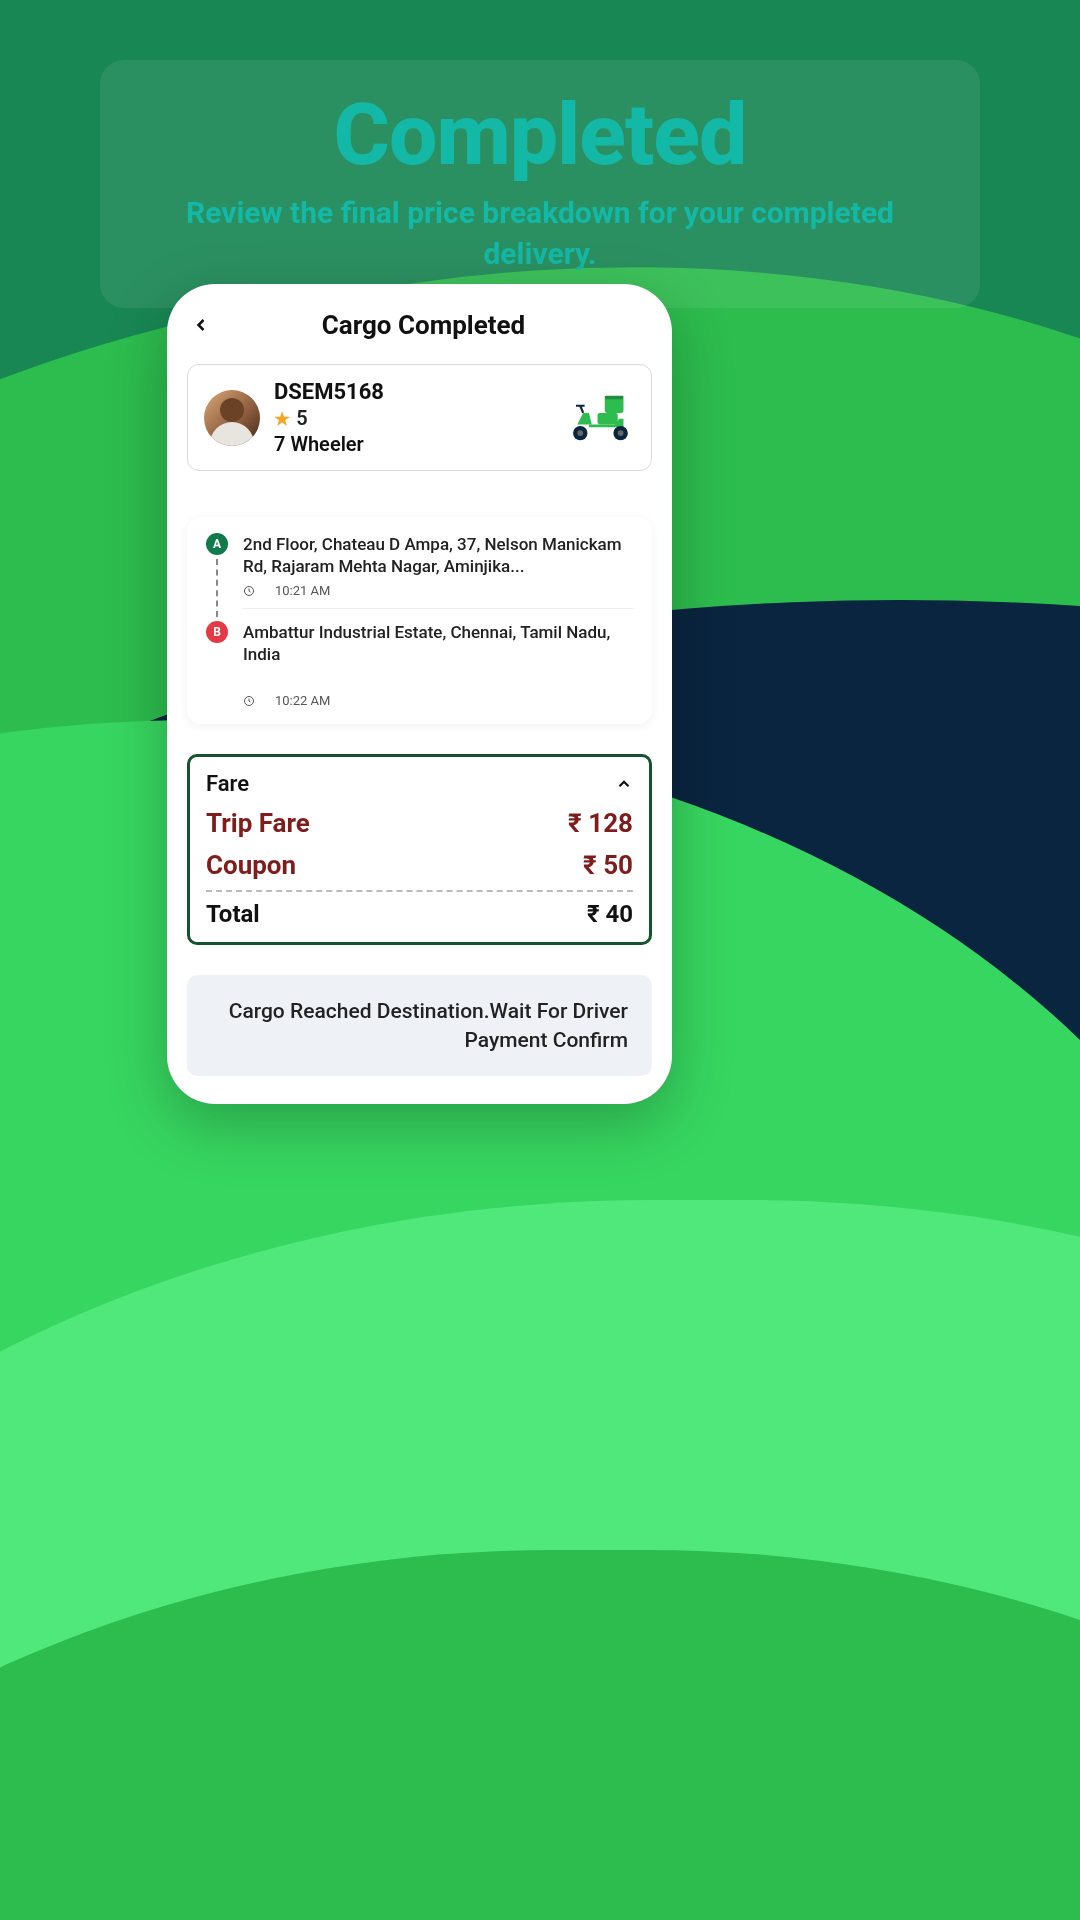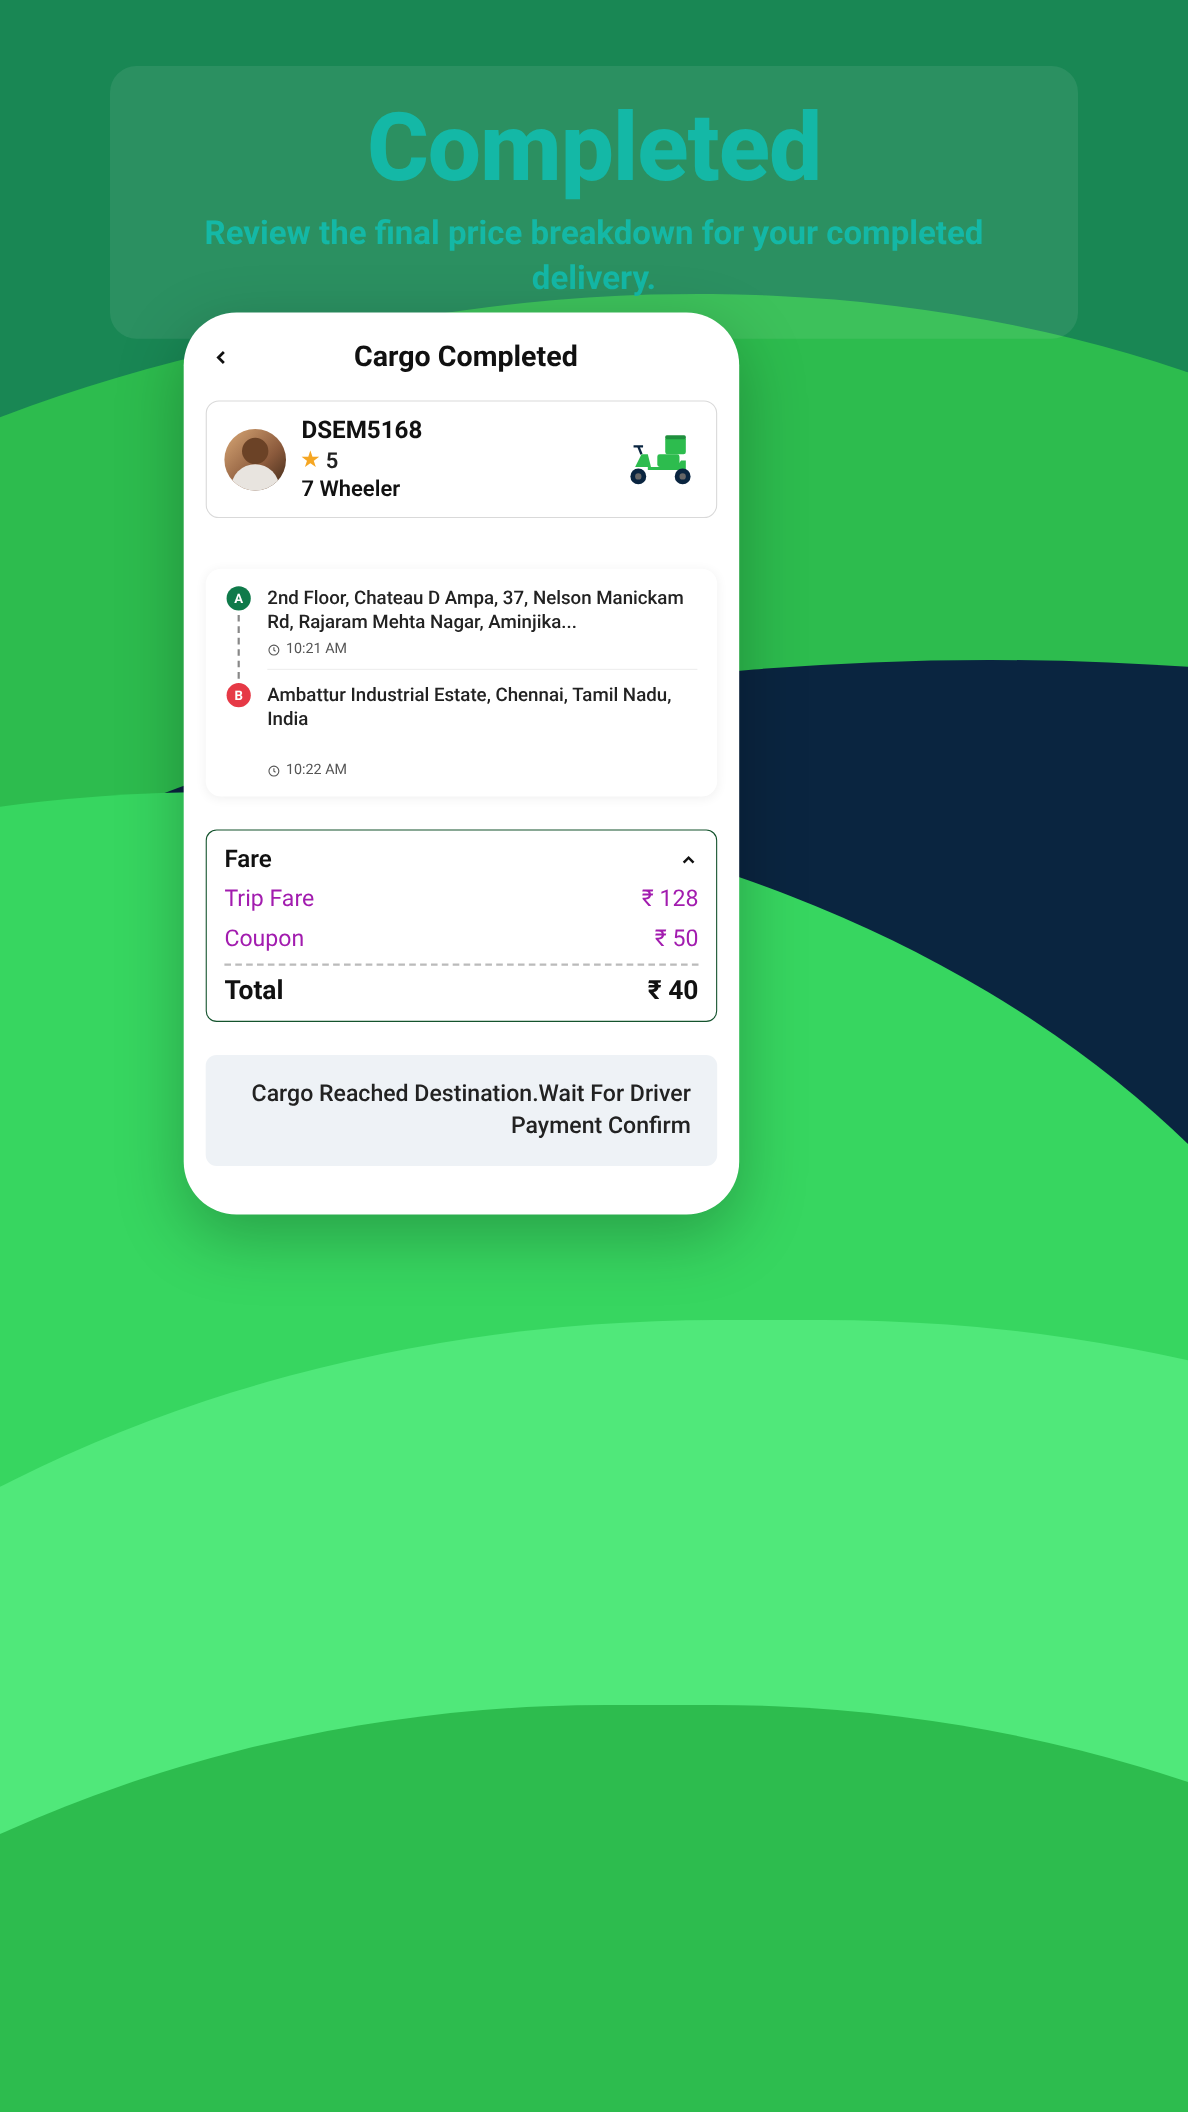--- a/index.html
+++ b/index.html
@@ -186,44 +186,45 @@
   margin: 4px 0;
 }
 .route-body { flex: 1; }
 .route-addr {
   font-size: 17px;
   font-weight: 500;
   color: #222;
   line-height: 1.3;
 }
 .route-time {
-  display: flex; align-items: center; gap: 5px;
+  display: flex; align-items: center; gap: 20px;
   font-size: 13px; color: #555;
   margin-top: 6px;
 }
 .clock-icon { width: 12px; height: 12px; }
 .route-divider { border: none; border-top: 1px solid #eee; margin: 10px 0 12px; }
 
 .fare-card {
-  border: 1px solid #14532d;
+  border: 3px solid #14532d;
   border-radius: 10px;
   margin: 30px 4px 0;
   padding: 14px 16px;
 }
 .fare-header {
   display: flex; justify-content: space-between; align-items: center;
   cursor: pointer;
 }
 .fare-title { font-size: 22px; font-weight: 600; color: #111; }
 .chevron-up { width: 18px; height: 18px; }
 .chevron-up svg { stroke: #111; stroke-width: 3; fill: none; }
 .fare-line {
   display: flex; justify-content: space-between;
-  font-size: 21px; color: #a21caf;
+  font-size: 26px; color: #7f1d1d;
   margin-top: 12px;
+  font-weight: bold;
 }
 .fare-dash { border: none; border-top: 2px dashed #bbb; margin: 10px 0 8px; }
 .fare-total {
   display: flex; justify-content: space-between;
   font-size: 24px; font-weight: 700; color: #111;
 }
 
 .status-banner {
   background: #eef2f6;
   border-radius: 10px;

